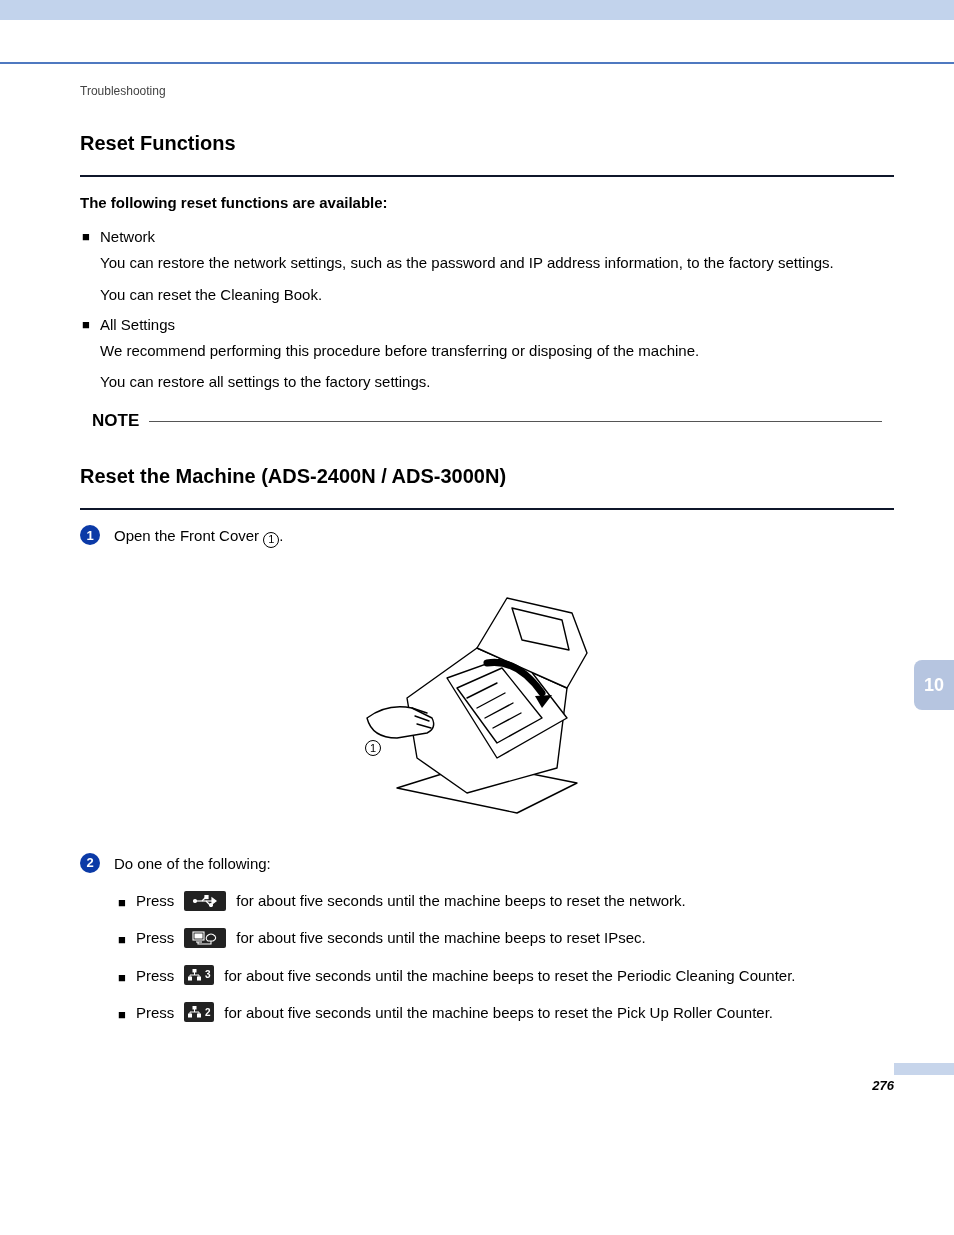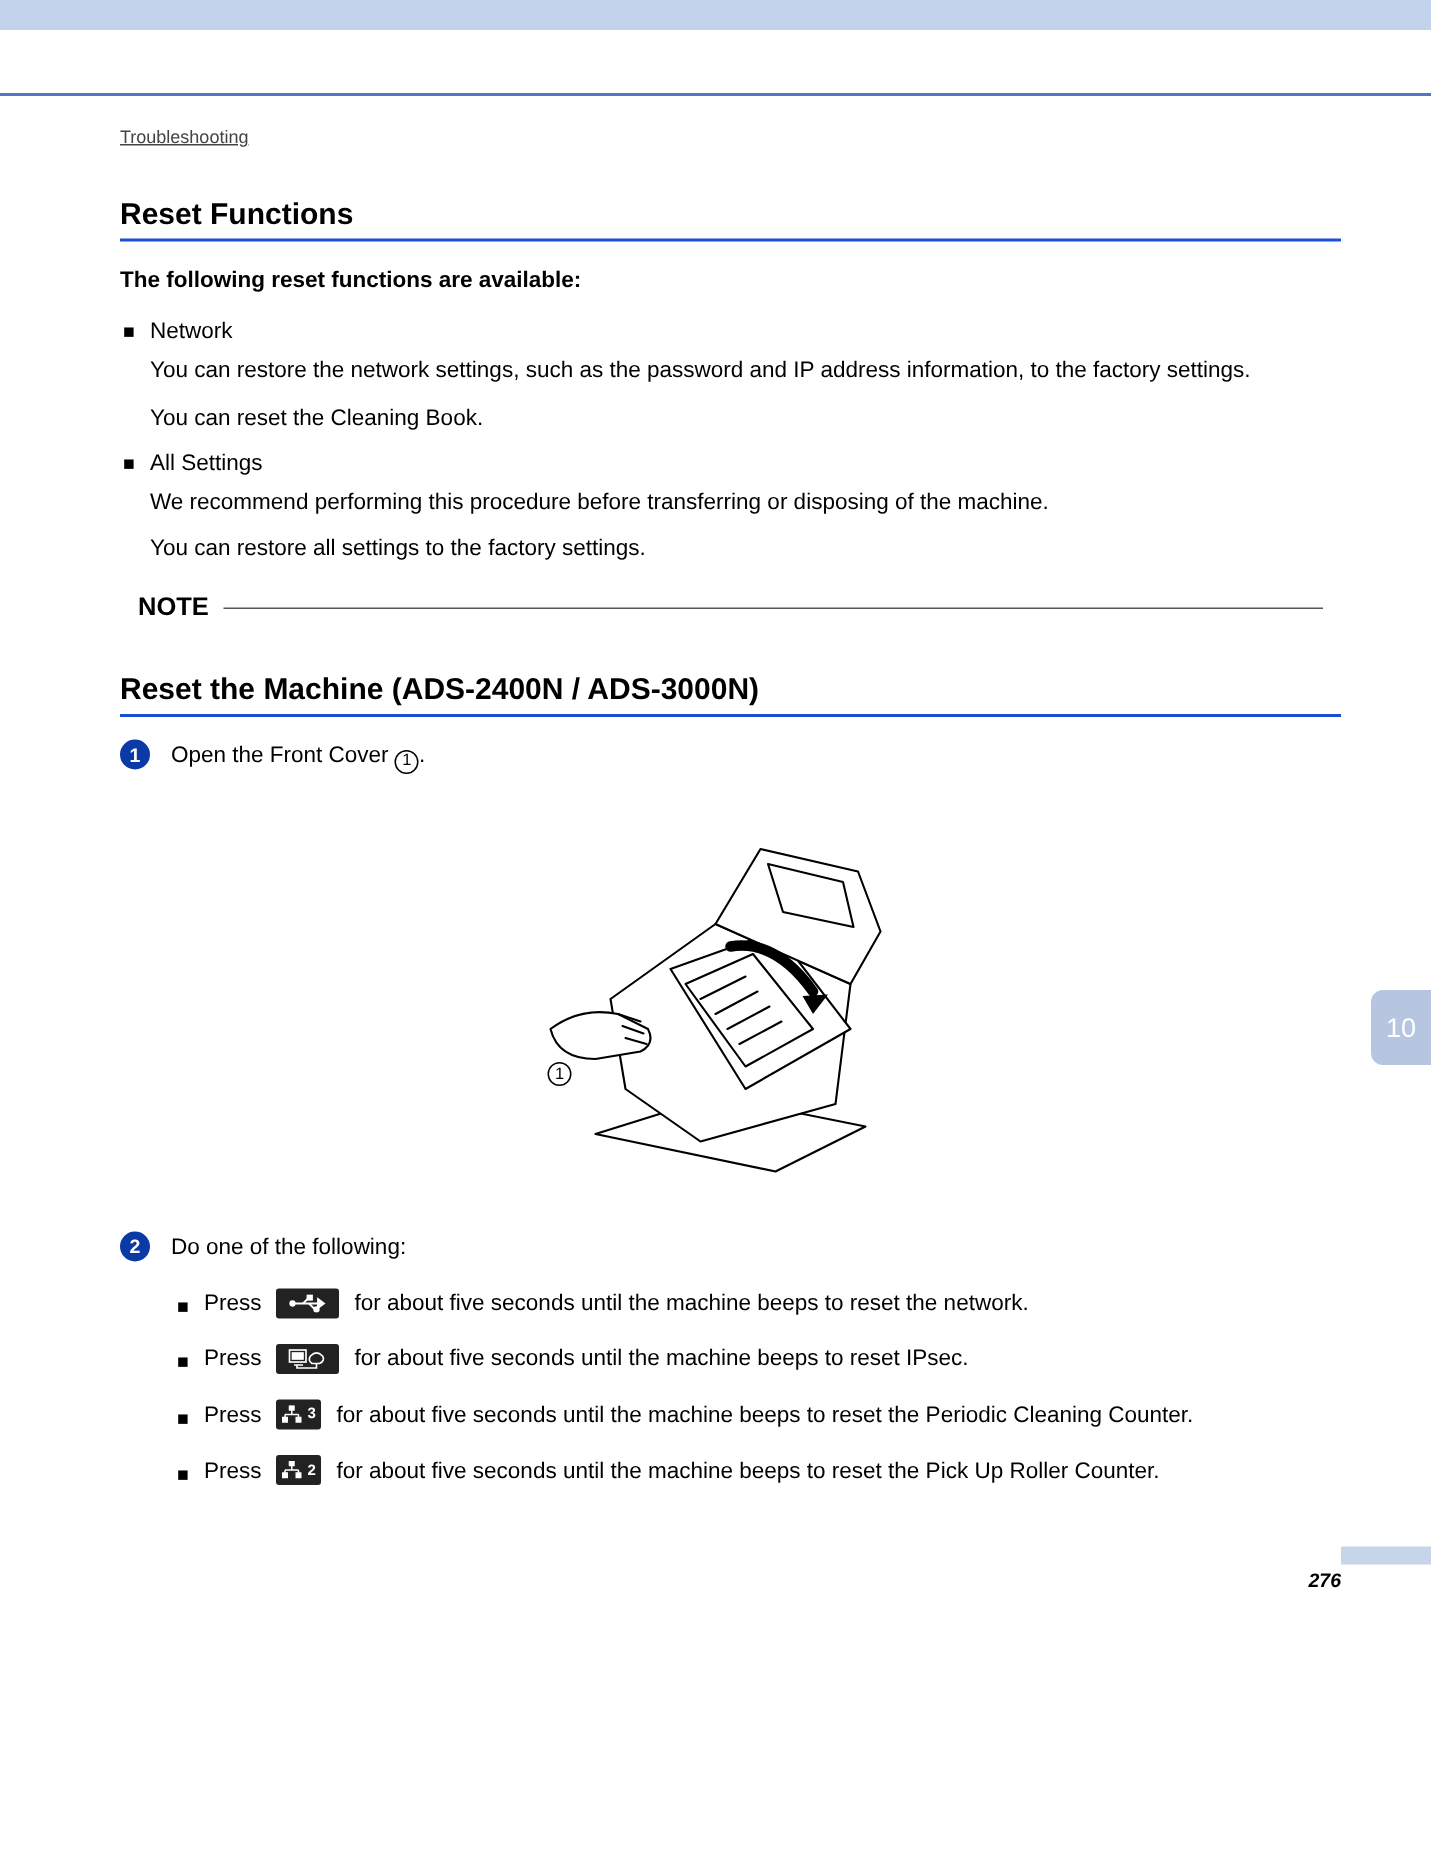--- a/index.html
+++ b/index.html
@@ -7,25 +7,25 @@
       font-family: Arial, Helvetica, sans-serif;
       font-size: 15px;
       color: #000;
       background: #fff;
       width: 954px;
       position: relative;
     }
     .top-bar { height: 20px; background: #c2d3ec; }
     .top-rule { height: 2px; background: #4f79c0; margin-top: 42px; }
     .content { padding: 20px 60px 40px 80px; }
-    .bc { font-size: 12px; color: #444; margin-bottom: 34px; text-decoration: underline; }
+    .bc { font-size: 12px; color: #444; margin-bottom: 34px; }
     .h2 {
       font-size: 20px; font-weight: bold;
-      border-bottom: 2px solid #1d4ed8;
-      padding-bottom: 4px; 
+      border-bottom: 2px solid #0f172a;
+      padding-bottom: 20px; 
     }
     .p { margin: 14px 0; line-height: 1.55; font-weight: bold; }
     .blt-title { position: relative; padding-left: 20px; margin: 10px 0 6px; }
     .blt-title::before {
       content: "■"; position: absolute; left: 2px; top: 1px; font-size: 13px;
     }
     .blt-body { padding-left: 20px; margin-bottom: 8px; line-height: 1.55; }
     .note-wrap { margin: 18px 12px 34px; }
     .note-head {
       display: flex; align-items: center; gap: 10px;
@@ -66,21 +66,21 @@
       display: inline-flex; align-items: center; justify-content: center;
       vertical-align: middle;
       width: 42px; height: 20px; background: #222; color: #fff;
       border-radius: 2px; font-size: 10px; font-weight: bold;
       flex-shrink: 0;
     }
     .icon-btn.sm { width: 30px; }
     .tab-10 {
       position: absolute; right: 0; top: 660px;
       width: 40px; height: 50px;
-      background: #b6c5e0; color: #fff; font-size: 18px; font-weight: normal;
+      background: #b6c5e0; color: #fff; font-size: 18px; font-weight: bold;
       display: flex; align-items: center; justify-content: center;
       border-top-left-radius: 8px; border-bottom-left-radius: 8px;
     }
     .page-foot {
       display: flex; justify-content: flex-end;
       padding: 0 60px 0 0; font-size: 13px; font-weight: bold; font-style: italic;
     }
     .foot-bar {
       width: 60px; height: 12px; background: #c7d5eb;
       position: absolute; right: 0; bottom: 18px;

